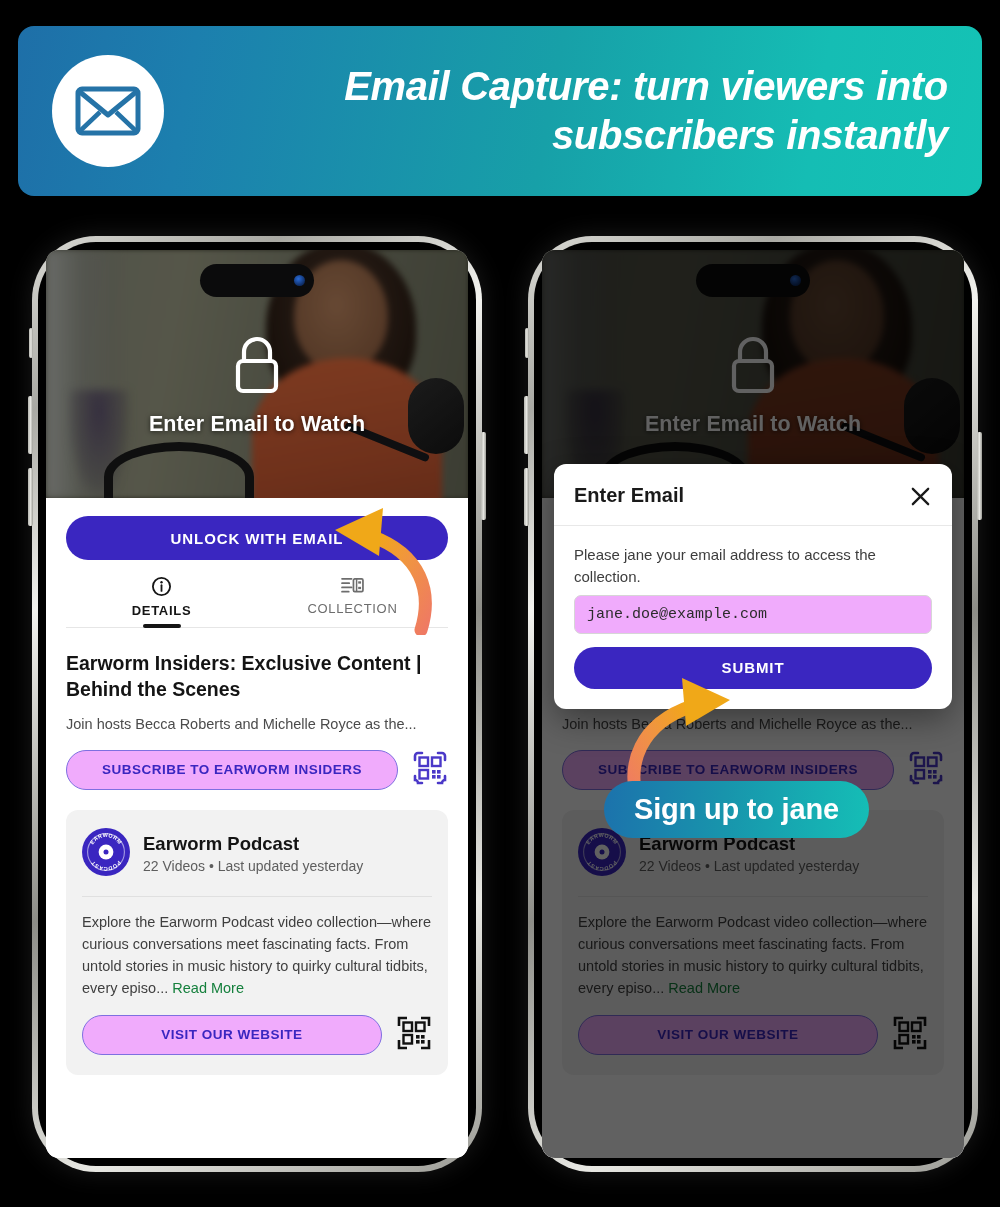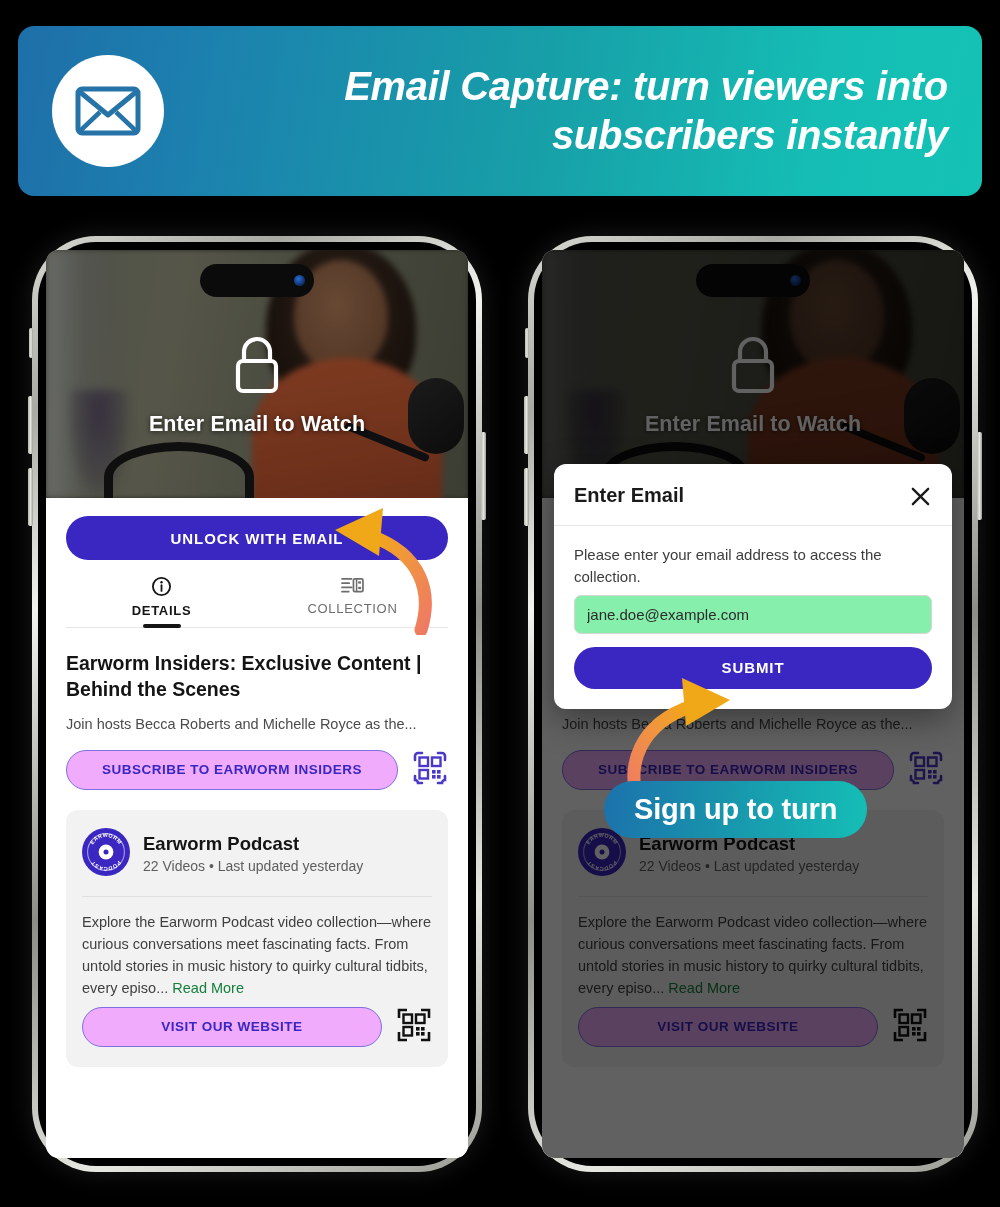--- a/index.html
+++ b/index.html
@@ -205,41 +205,41 @@
 
   .pod-card {
     margin-top: 20px; background: #f2f2f2; border-radius: 12px; padding: 18px 16px 20px 16px;
   }
   .pod-head { display: flex; align-items: center; gap: 13px; }
   .pod-name { font-size: 18.5px; font-weight: 700; color: #141414; }
   .pod-meta { font-size: 14px; color: #5e5e5e; margin-top: 3px; }
   .pod-rule { height: 1px; background: #e0e0e0; margin: 16px 0 14px 0; }
   .pod-desc { font-size: 14.5px; color: #3f3f3f; line-height: 1.52; }
   .read-more { color: #15803d; font-weight: 400; }
-  .pod-cta { display: flex; align-items: center; gap: 14px; margin-top: 8px; }
+  .pod-cta { display: flex; align-items: center; gap: 14px; margin-top: 16px; }
 
   
   .dim { position: absolute; inset: 0; background: rgba(0,0,0,0.62); z-index: 20; }
   .modal {
     position: absolute; z-index: 30; left: 12px; right: 12px; top: 214px;
     background: #ffffff; border-radius: 12px; overflow: hidden;
     box-shadow: 0 10px 34px rgba(0,0,0,.4);
   }
   .modal-head {
     display: flex; align-items: center; justify-content: space-between;
     padding: 19px 20px 17px 20px; border-bottom: 1px solid #e8e8e8;
   }
   .modal-title { font-size: 20px; font-weight: 700; color: #1a1a1a; }
   .modal-close { background: none; border: none; cursor: pointer; padding: 2px 0 0 0; line-height: 0; }
   .modal-body { padding: 18px 20px 20px 20px; }
   .modal-text { font-size: 15px; color: #3d3d3d; line-height: 1.45; }
   .field-label { font-size: 12.5px; color: #4a4a4a; margin-top: 18px; }
   .field-input {
     margin-top: 7px; width: 100%; height: 39px; border: 1px solid #d6d6d6; border-radius: 7px;
-    padding: 0 12px; font-size: 15px; color: #2c2c2c; font-family: Liberation Sans, sans-serif; background: #86efac;
+    padding: 0 12px; font-size: 15px; color: #2c2c2c; font-family: Liberation Mono, monospace; background: #f0abfc;
   }
   .submit-btn {
     margin-top: 13px; width: 100%; height: 42px; border: none; border-radius: 24px;
     background: #3A26C0; color: #fff; font-size: 15px; font-weight: 700;
     letter-spacing: .9px; cursor: pointer; font-family: inherit;
   }
 
   
   .arrow-1 { position: absolute; left: 325px; top: 500px; z-index: 60; pointer-events: none; }
   .arrow-2 { position: absolute; left: 612px; top: 672px; z-index: 60; pointer-events: none; }
@@ -564,21 +564,21 @@
       <div class="modal">
         <div class="modal-head">
           <div class="modal-title">Enter Email</div>
           <button class="modal-close">
             <svg width="23" height="23" viewBox="0 0 24 24">
               <path d="M4 4 L20 20 M20 4 L4 20" stroke="#1a1a1a" stroke-width="2.4" stroke-linecap="round"></path>
             </svg>
           </button>
         </div>
         <div class="modal-body">
-          <div class="modal-text">Please enter your email address to access the collection.</div>
+          <div class="modal-text">Please jane your email address to access the collection.</div>
           <input class="field-input" type="text" value="jane.doe@example.com" style="">
           <button class="submit-btn">SUBMIT</button>
         </div>
       </div>
 
     </div>
   </div>
 </div>
 
 <svg class="arrow-1" width="130" height="135" viewBox="0 0 130 135">
@@ -598,13 +598,13 @@
     <linearGradient id="ag2" x1="0" y1="1" x2="1" y2="0">
       <stop offset="0%" stop-color="#EF7A63"></stop>
       <stop offset="52%" stop-color="#F09442"></stop>
       <stop offset="100%" stop-color="#F2A814"></stop>
     </linearGradient>
   </defs>
   <path d="M26 130 C 14 92, 28 52, 80 34" fill="none" stroke="url(#ag2)" stroke-width="13" stroke-linecap="round"></path>
   <path d="M118 28 L70 6 L74 54 Z" fill="#F0A818"></path>
 </svg>
 
-<div class="signup-pill">Sign up to turn</div>
+<div class="signup-pill">Sign up to jane</div>
 
 </body></html>

